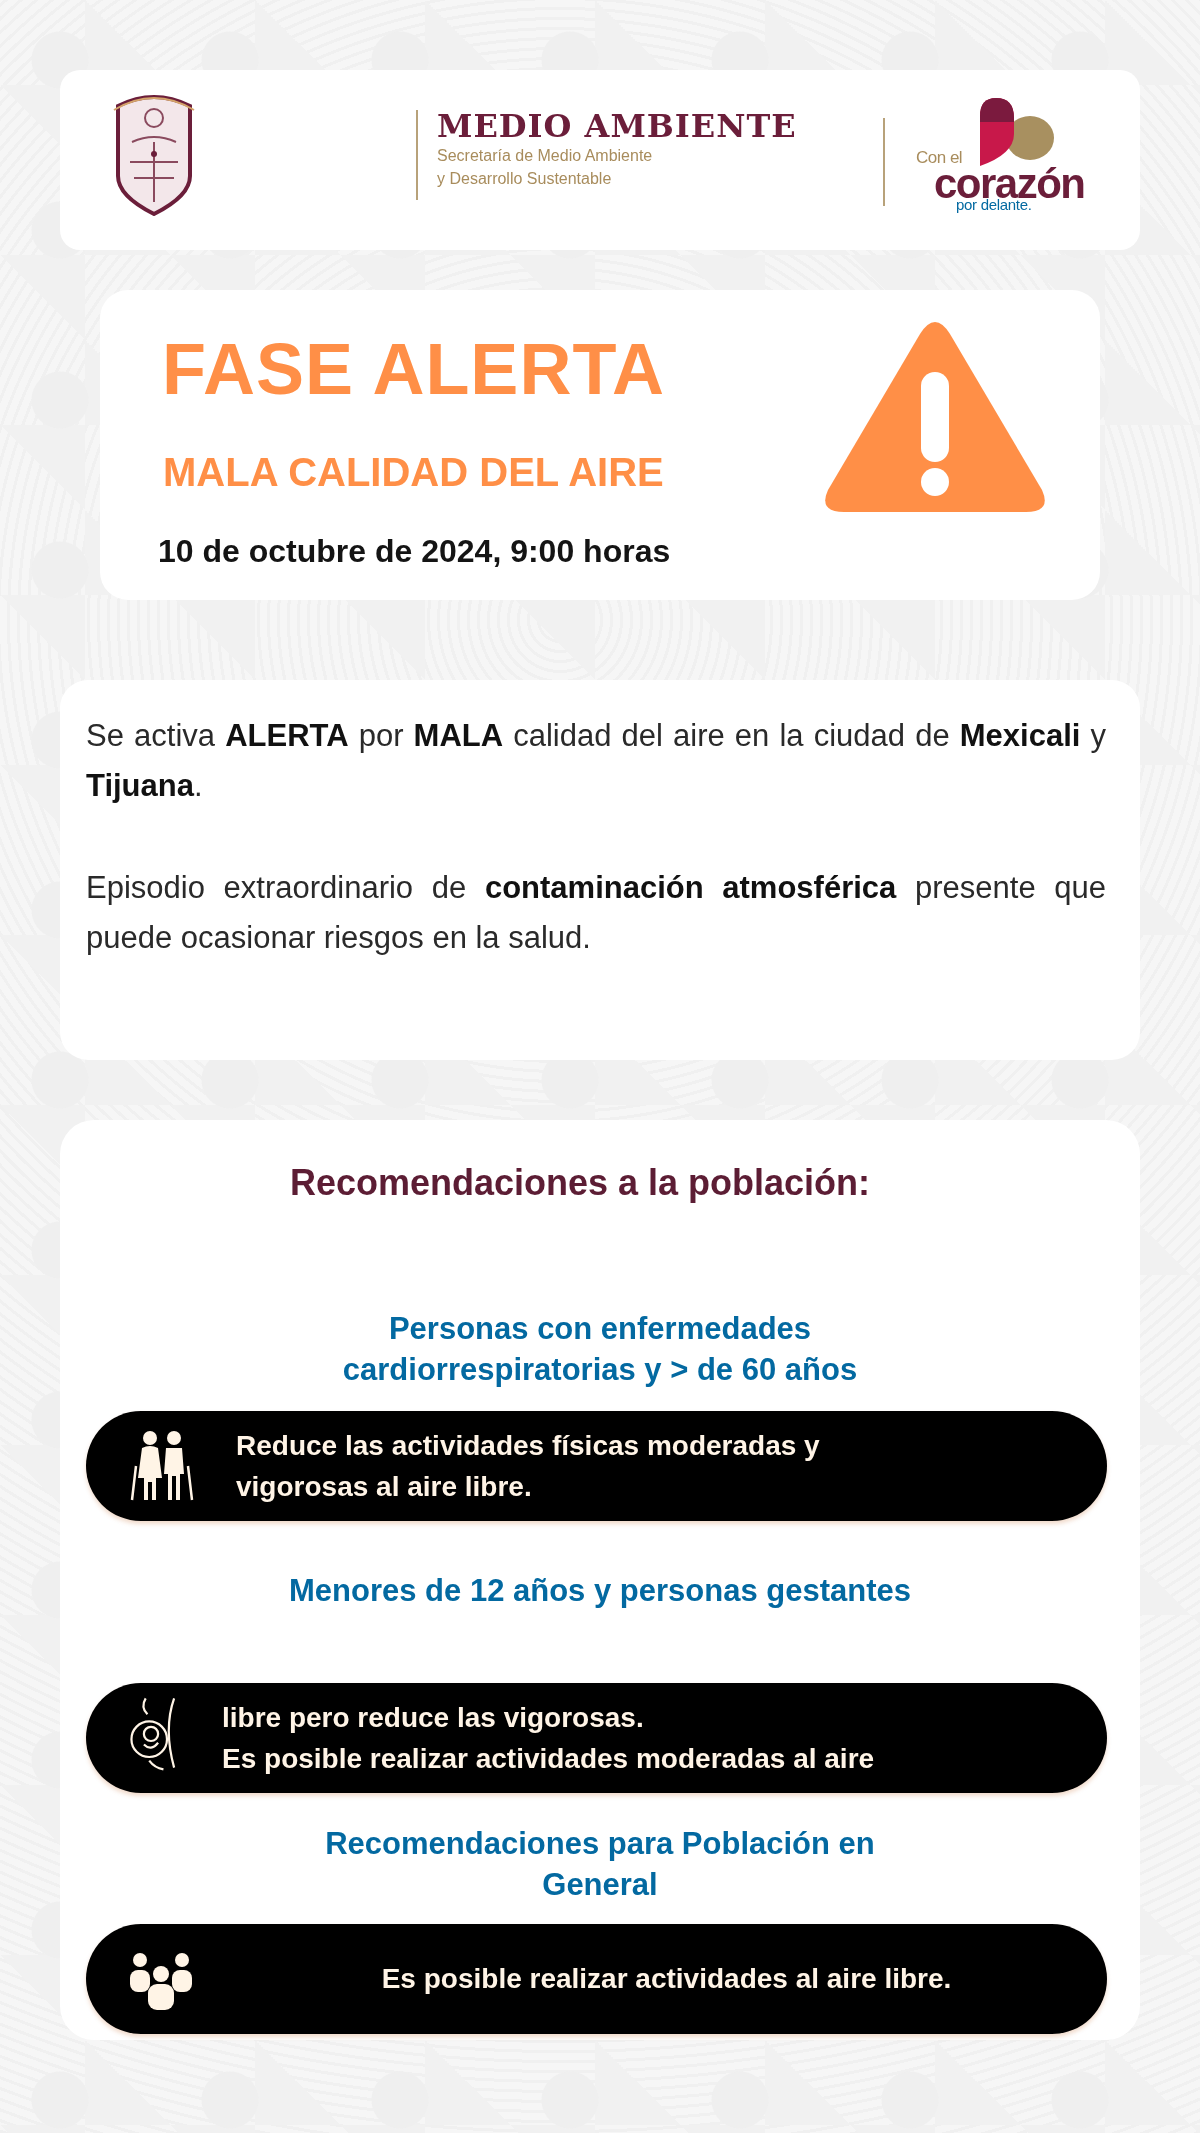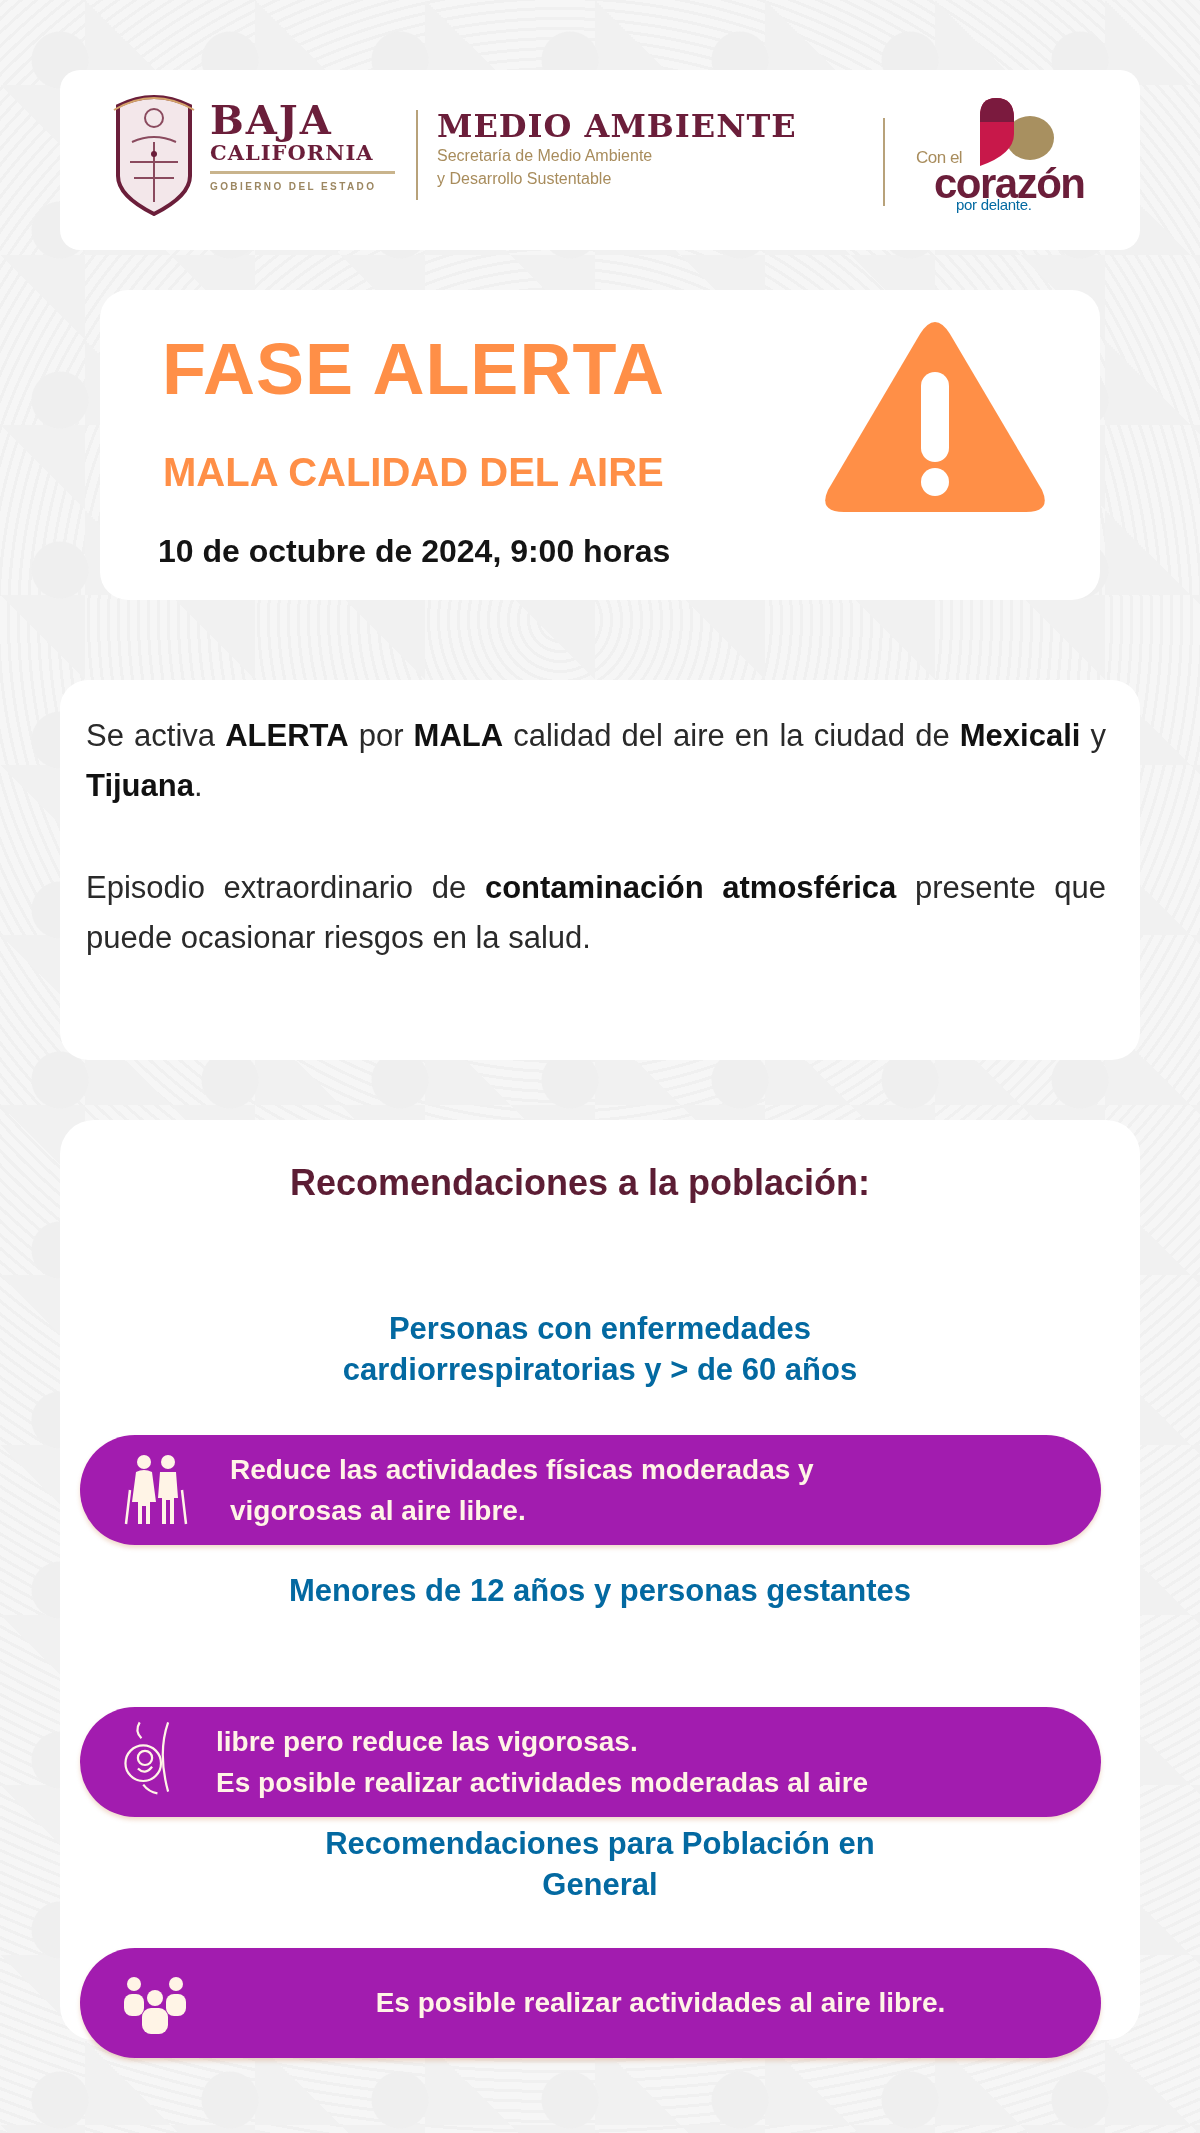--- a/index.html
+++ b/index.html
@@ -80,24 +80,24 @@
   }
   .group-title {
     left: 150px; width: 900px; text-align: center;
     font-size: 31px; font-weight: bold; color: #0369a1; line-height: 41px;
   }
   .g1 { top: 1308px; }
   .g2 { top: 1570px; }
   .g3 { top: 1823px; }
 
   .pill {
-    position: absolute; z-index: 2; left: 80px; width: 1021px; height: 110px;
-    background: #a21caf; border-radius: 55px;
+    position: absolute; z-index: 2; left: 86px; width: 1021px; height: 110px;
+    background: #000000; border-radius: 55px;
     box-shadow: 0 3px 4px rgba(200,110,50,0.25);
-    display: flex; align-items: center; margin-top: 24px;
+    display: flex; align-items: center;
   }
   .pill1 { top: 1411px; }
   .pill2 { top: 1683px; }
   .pill3 { top: 1924px; }
   .pill-icon { position: absolute; left: 42px; width: 70px; height: 80px; }
   .pill-text {
     position: absolute; left: 150px; right: 40px;
     font-size: 28px; font-weight: bold; color: #fff4e6; line-height: 41px;
   }
   .pill3 .pill-text { left: 180px; text-align: center; }
@@ -113,26 +113,20 @@
 <div class="panel" style="left:60px;top:1120px;width:1080px;height:920px;border-radius:34px;"></div>
 
 <div class="content header">
   <svg class="shield" viewBox="0 0 88 124">
     <path d="M8 14 Q44 -4 80 14 L80 84 Q80 104 44 122 Q8 104 8 84 Z" fill="#f3e7ea" stroke="#6b1e3a" stroke-width="4"></path>
     <path d="M4 18 Q44 -6 84 18" fill="none" stroke="#d4a46a" stroke-width="2"></path>
     <circle cx="44" cy="26" r="9" fill="none" stroke="#8a4a5e" stroke-width="2"></circle>
     <path d="M22 50 Q44 40 66 50 M20 70 L68 70 M24 86 L64 86 M44 50 L44 110" stroke="#8a4a5e" stroke-width="2" fill="none"></path>
     <circle cx="44" cy="62" r="3" fill="#6b1e3a"></circle>
   </svg>
-  <div class="bc-text">
-    <div class="bc-title big">BAJA</div>
-    <div class="bc-title mid">CALIFORNIA</div>
-    <div class="bc-rule"></div>
-    <div class="bc-sub">GOBIERNO DEL ESTADO</div>
-  </div>
   <div class="vline" style="left:416px;top:110px;height:90px;"></div>
   <div class="ma-text">
     <div class="ma-title">MEDIO AMBIENTE</div>
     <div class="ma-sub">Secretaría de Medio Ambiente</div>
     <div class="ma-sub">y Desarrollo Sustentable</div>
   </div>
   <div class="vline" style="left:883px;top:118px;height:88px;"></div>
   <div class="heart-logo">
     <svg width="180" height="80" viewBox="0 0 180 80" style="position:absolute;left:0;top:0;">
       <ellipse cx="118" cy="44" rx="24" ry="22" fill="#a89060"></ellipse>

